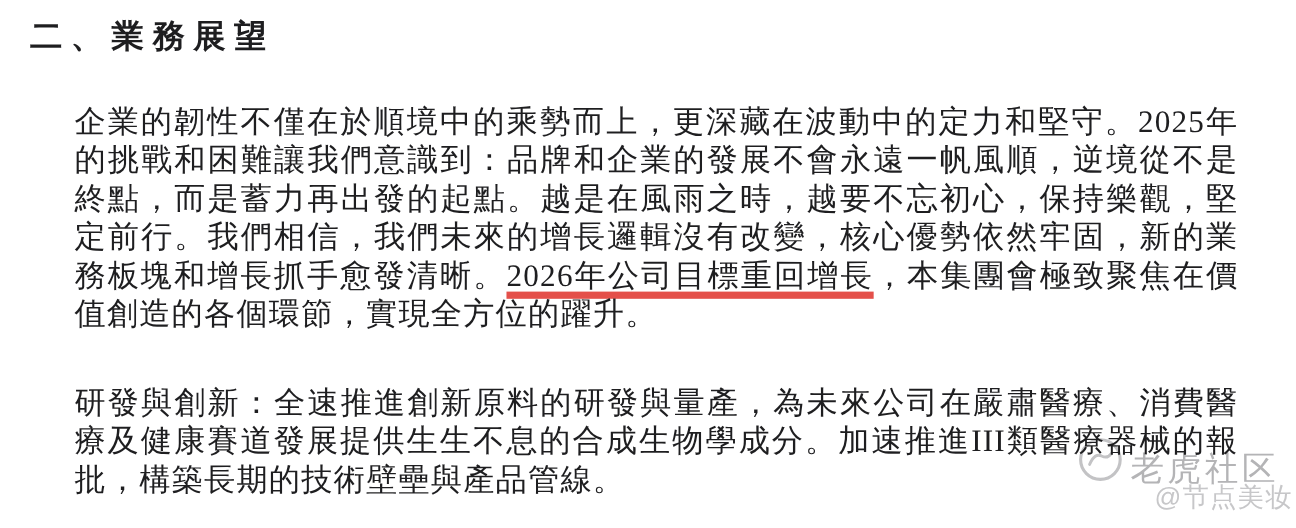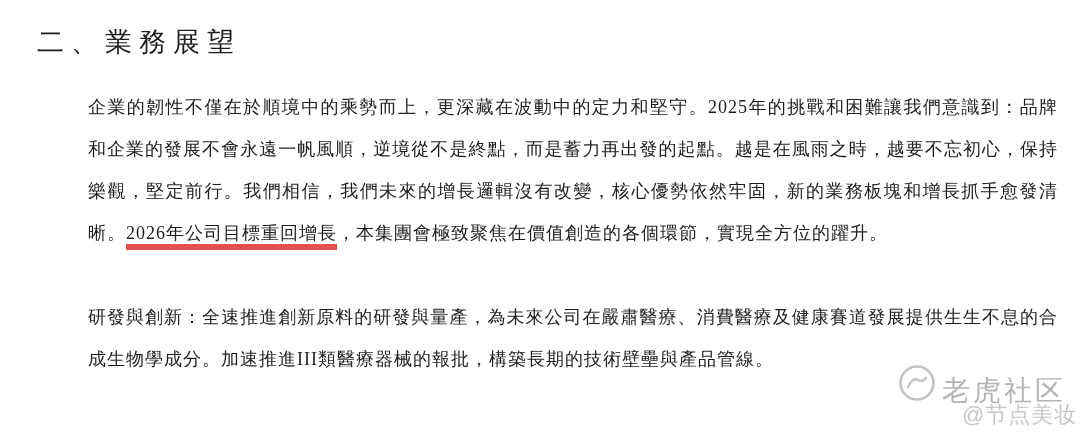--- a/index.html
+++ b/index.html
@@ -11,28 +11,28 @@
   }
   html,body{margin:0;padding:0;}
   body{
     width:1080px;height:440px;
     background:var(--background);
     overflow:hidden;position:relative;
     font-family:"Liberation Serif","DejaVu Serif",serif;
   }
   .page{position:absolute;inset:0;}
   .heading{
-    position:absolute;left:25px;top:12px;margin:12px;
+    position:absolute;left:25px;top:12px;margin:0;
     font-family:"Liberation Sans","DejaVu Sans",sans-serif;
-    font-weight:400;font-size:27px;letter-spacing:7px;
+    font-weight:700;font-size:27px;letter-spacing:7px;
     color:var(--text);white-space:nowrap;z-index:2;
   }
   .body-text{
-    position:absolute;left:88px;top:86px;width:970px;
-    color:var(--text);font-size:18px;line-height:42px;
+    position:absolute;left:62px;top:86px;width:970px;
+    color:var(--text);font-size:26px;line-height:32px;
     text-align:justify;text-justify:inter-character;
     letter-spacing:1px;z-index:2;
   }
   .para{margin:0;}
   .para-2{margin-top:42px;}
   .red-underline{
     text-decoration:underline;
     text-decoration-color:var(--underline);
     text-decoration-thickness:6px;
     text-underline-offset:5px;

